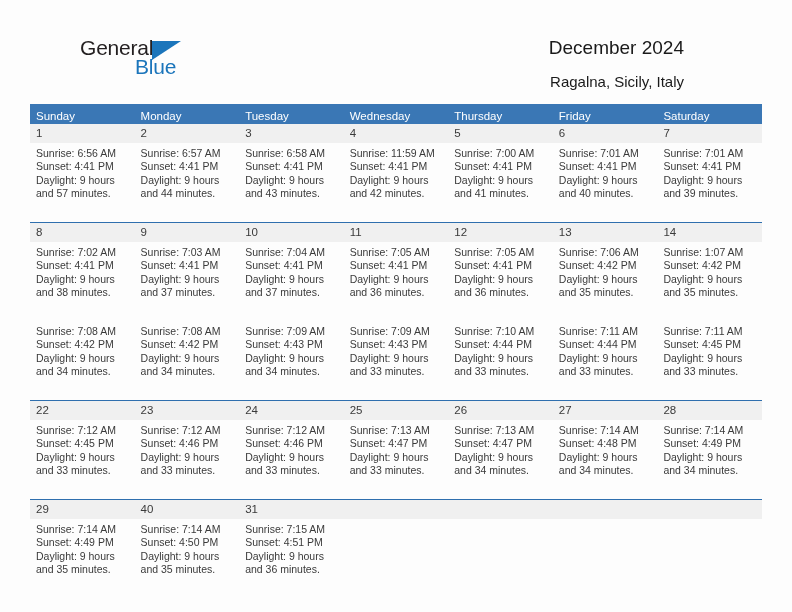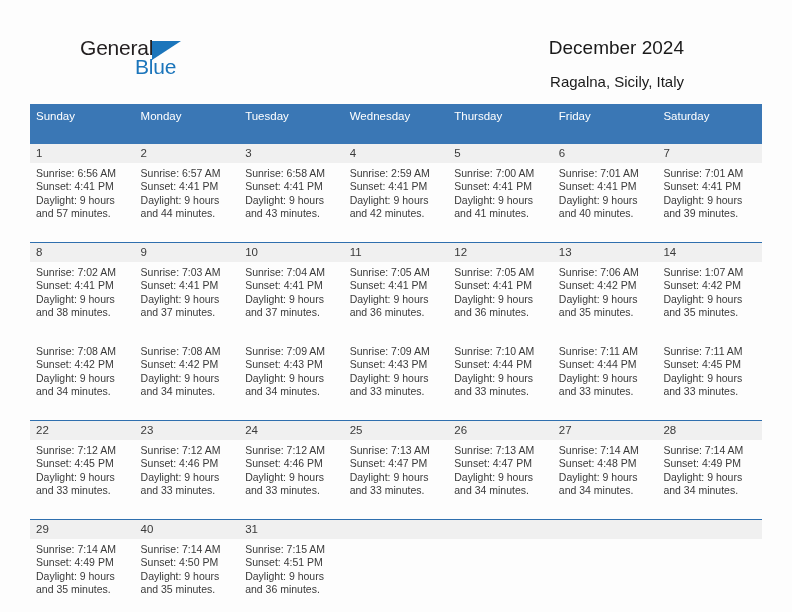--- a/index.html
+++ b/index.html
@@ -101,21 +101,21 @@
     border-collapse: collapse;
     table-layout: fixed;
   }
 
   .calendar th {
     background: #3a77b5;
     color: #ffffff;
     font-size: 11.5px;
     font-weight: normal;
     text-align: left;
-    padding: 6px 0 22px 6px;
+    padding: 6px 0 2px 6px;
     height: 12px;
     font-family: "Liberation Sans", sans-serif;
     border: none;
   }
 
   .daynum-row td {
     background: #f0f0f0;
     border-top: 1.5px solid #2f6fae;
     padding: 3px 0 3px 6px;
     font-size: 11.5px;
@@ -205,21 +205,21 @@
           <span class="line">Daylight: 9 hours</span>
           <span class="line">and 44 minutes.</span>
         </td>
         <td>
           <span class="line">Sunrise: 6:58 AM</span>
           <span class="line">Sunset: 4:41 PM</span>
           <span class="line">Daylight: 9 hours</span>
           <span class="line">and 43 minutes.</span>
         </td>
         <td>
-          <span class="line">Sunrise: 2:59 AM</span>
+          <span class="line">Sunrise: 11:59 AM</span>
           <span class="line">Sunset: 4:41 PM</span>
           <span class="line">Daylight: 9 hours</span>
           <span class="line">and 42 minutes.</span>
         </td>
         <td>
           <span class="line">Sunrise: 7:00 AM</span>
           <span class="line">Sunset: 4:41 PM</span>
           <span class="line">Daylight: 9 hours</span>
           <span class="line">and 41 minutes.</span>
         </td>

